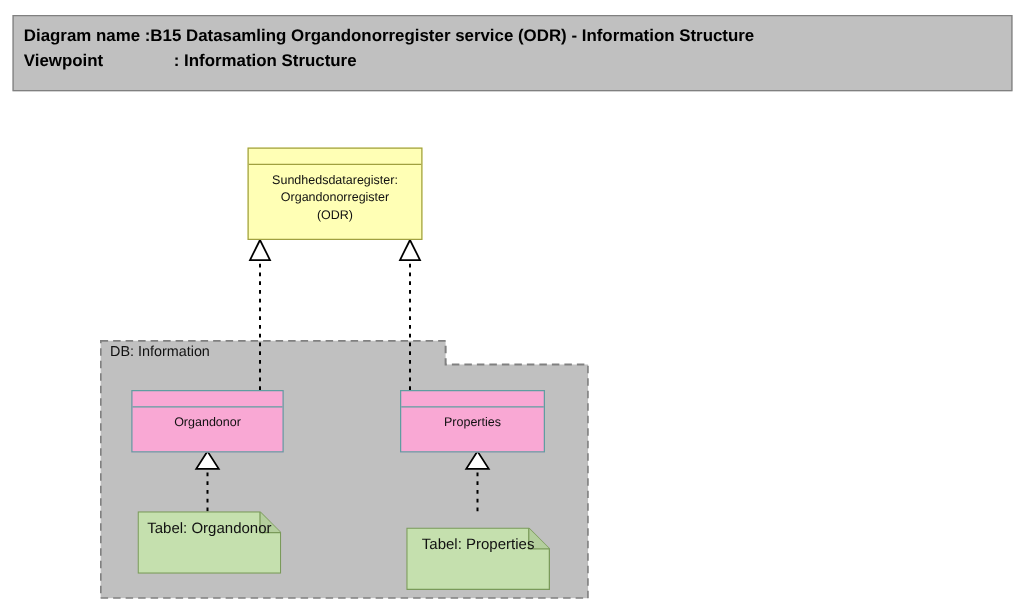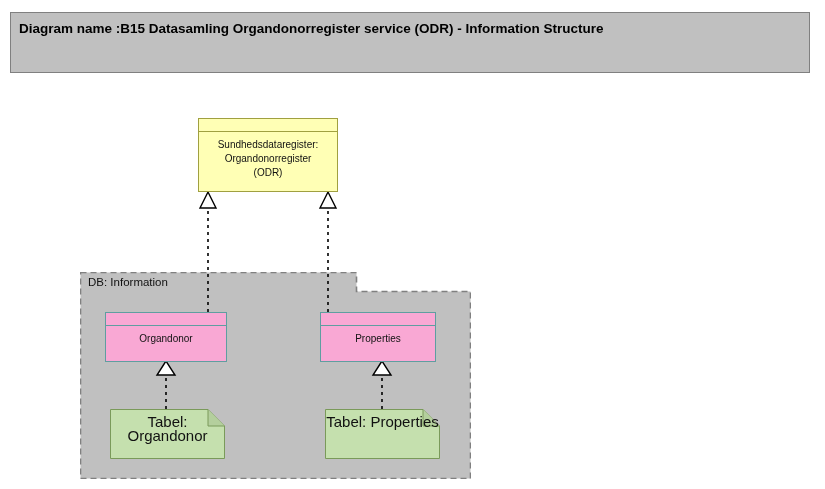--- a/index.html
+++ b/index.html
@@ -92,21 +92,21 @@
     width: 100%;
     height: 100%;
     display: block;
   }
   .node-green .green-label {
     position: absolute;
     left: 0;
     top: 6px;
     width: 100%;
     text-align: center;
-    font-size: 15px;
+    font-size: 12px;
     color: #111111;
     line-height: 14px;
   }
 
   
   .grouping {
     position: absolute;
   }
   .grouping .grp-svg {
     position: absolute;
@@ -133,20 +133,21 @@
     pointer-events: none;
   }
 </style>
 </head>
 <body>
 
 <div id="canvas">
 
   <div class="diagram-header">
     <div class="hdr-line"><span>Diagram name :</span><span>B15 Datasamling Organdonorregister service (ODR) - Information Structure</span></div>
+    <div class="hdr-line"><span class="hdr-label">Viewpoint</span><span>: </span><span>Information Structure</span></div>
   </div>
 
   <div class="grouping" style="left:80px; top:272px; width:391px; height:207px;">
     <svg class="grp-svg" viewBox="0 0 391 207" preserveAspectRatio="none">
 
       <path d="M0.5,0.5 L276.5,0.5 L276.5,19.5 L390.5,19.5 L390.5,206.5 L0.5,206.5 Z" fill="#c0c0c0" stroke="#808080" stroke-width="1.6" stroke-dasharray="6,4"></path>
     </svg>
     <div class="grp-label">DB: Information</div>
   </div>
 
@@ -191,21 +192,21 @@
   </div>
 
   <div class="node-green" style="left:110px; top:409px; width:115px; height:50px;">
     <svg class="green-svg" viewBox="0 0 115 50" preserveAspectRatio="none">
       <path d="M0.5,0.5 L98,0.5 L114.5,17 L114.5,49.5 L0.5,49.5 Z" fill="#c5e0ae" stroke="#7a9a5a" stroke-width="1"></path>
       <path d="M98,0.5 L98,17 L114.5,17" fill="#b4cf9d" stroke="#7a9a5a" stroke-width="1"></path>
     </svg>
     <div class="green-label">Tabel: Organdonor</div>
   </div>
 
-  <div class="node-green" style="left:325px; top:409px; width:115px; height:50px;">
+  <div class="node-green" style="left:325px; top:422px; width:115px; height:50px;">
     <svg class="green-svg" viewBox="0 0 115 50" preserveAspectRatio="none">
       <path d="M0.5,0.5 L98,0.5 L114.5,17 L114.5,49.5 L0.5,49.5 Z" fill="#c5e0ae" stroke="#7a9a5a" stroke-width="1"></path>
       <path d="M98,0.5 L98,17 L114.5,17" fill="#b4cf9d" stroke="#7a9a5a" stroke-width="1"></path>
     </svg>
     <div class="green-label">Tabel: Properties</div>
   </div>
 
 </div>
 
 </body></html>

